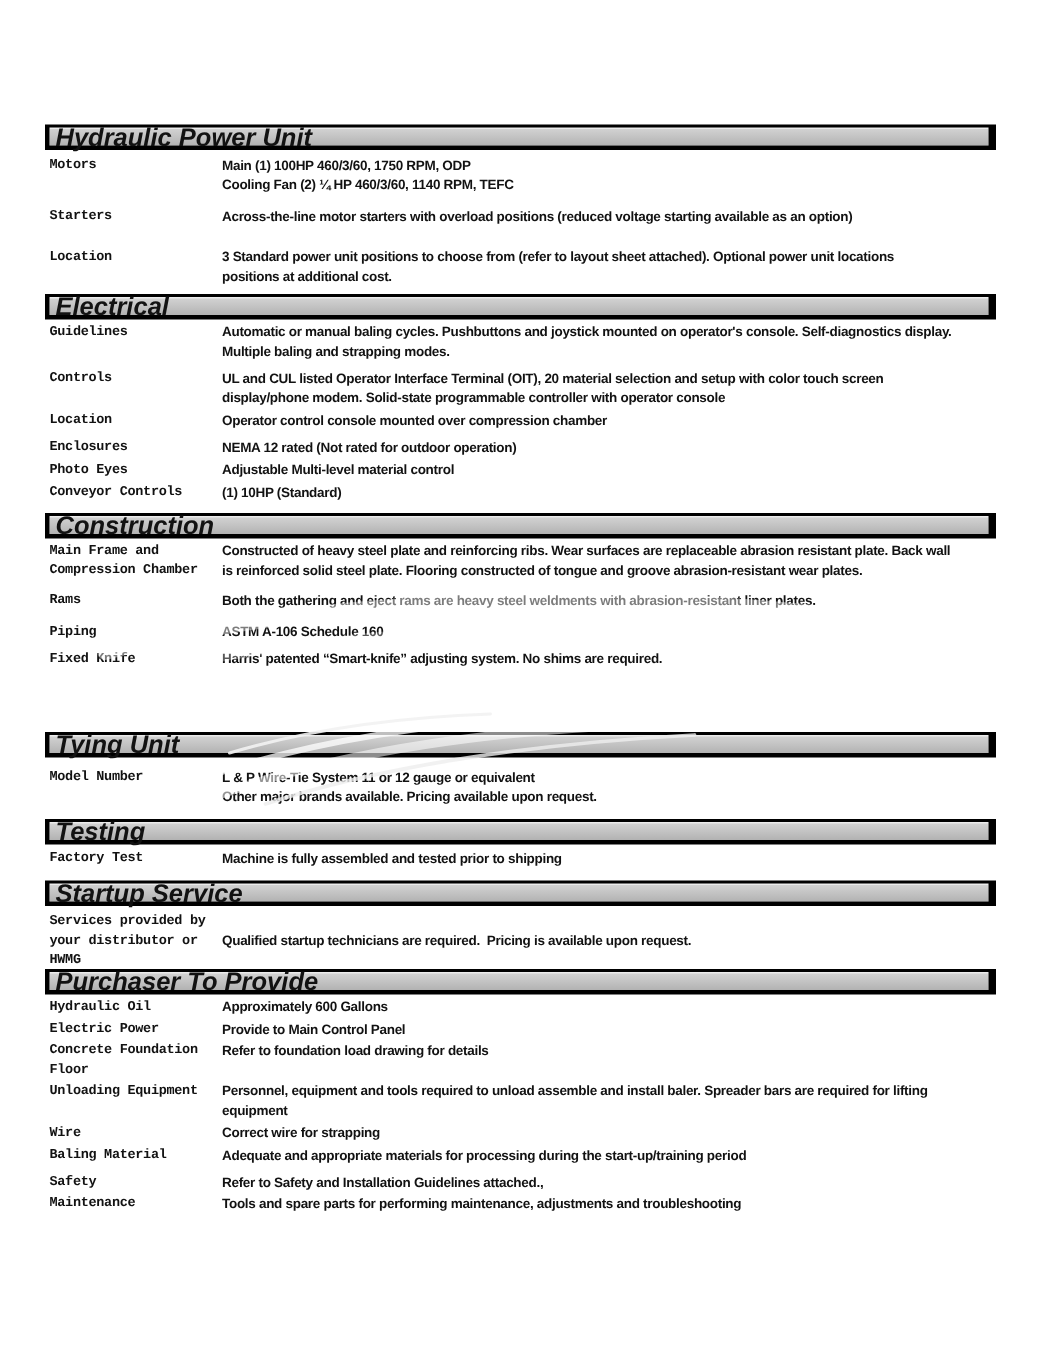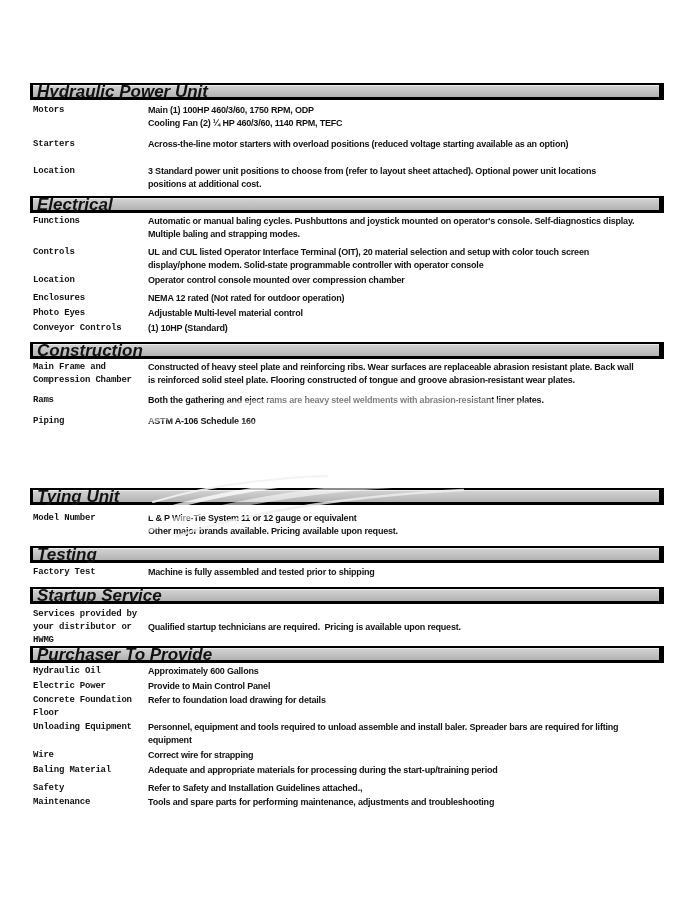--- a/index.html
+++ b/index.html
@@ -44,21 +44,21 @@
     <div class="val">Across-the-line motor starters with overload positions (reduced voltage starting available as an option)</div>
   </div>
   <div class="row" style="top:165px">
     <div class="lbl">Location</div>
     <div class="val">3 Standard power unit positions to choose from (refer to layout sheet attached). Optional power unit locations
 positions at additional cost.</div>
   </div>
 
   <div class="bar" style="top:196px">Electrical</div>
   <div class="row" style="top:215px">
-    <div class="lbl">Functions</div>
+    <div class="lbl">Guidelines</div>
     <div class="val">Automatic or manual baling cycles. Pushbuttons and joystick mounted on operator's console. Self-diagnostics display.
 Multiple baling and strapping modes.</div>
   </div>
   <div class="row" style="top:246px">
     <div class="lbl">Controls</div>
     <div class="val">UL and CUL listed Operator Interface Terminal (OIT), 20 material selection and setup with color touch screen
 display/phone modem. Solid-state programmable controller with operator console</div>
   </div>
   <div class="row" style="top:274px">
     <div class="lbl">Location</div>
@@ -84,20 +84,24 @@
     <div class="val">Constructed of heavy steel plate and reinforcing ribs. Wear surfaces are replaceable abrasion resistant plate. Back wall
 is reinforced solid steel plate. Flooring constructed of tongue and groove abrasion-resistant wear plates.</div>
   </div>
   <div class="row" style="top:394px">
     <div class="lbl">Rams</div>
     <div class="val">Both the gathering and eject rams are heavy steel weldments with abrasion-resistant liner plates.</div>
   </div>
   <div class="row" style="top:415px">
     <div class="lbl">Piping</div>
     <div class="val">ASTM A-106 Schedule 160</div>
+  </div>
+  <div class="row" style="top:433px">
+    <div class="lbl">Fixed Knife</div>
+    <div class="val">Harris' patented “Smart-knife” adjusting system. No shims are required.</div>
   </div>
 
   <div class="bar" style="top:488px">Tying Unit</div>
   <div class="row" style="top:512px">
     <div class="lbl">Model Number</div>
     <div class="val">L &amp; P Wire-Tie System 11 or 12 gauge or equivalent
 Other major brands available. Pricing available upon request.</div>
   </div>
 
   <div class="bar" style="top:546px">Testing</div>

